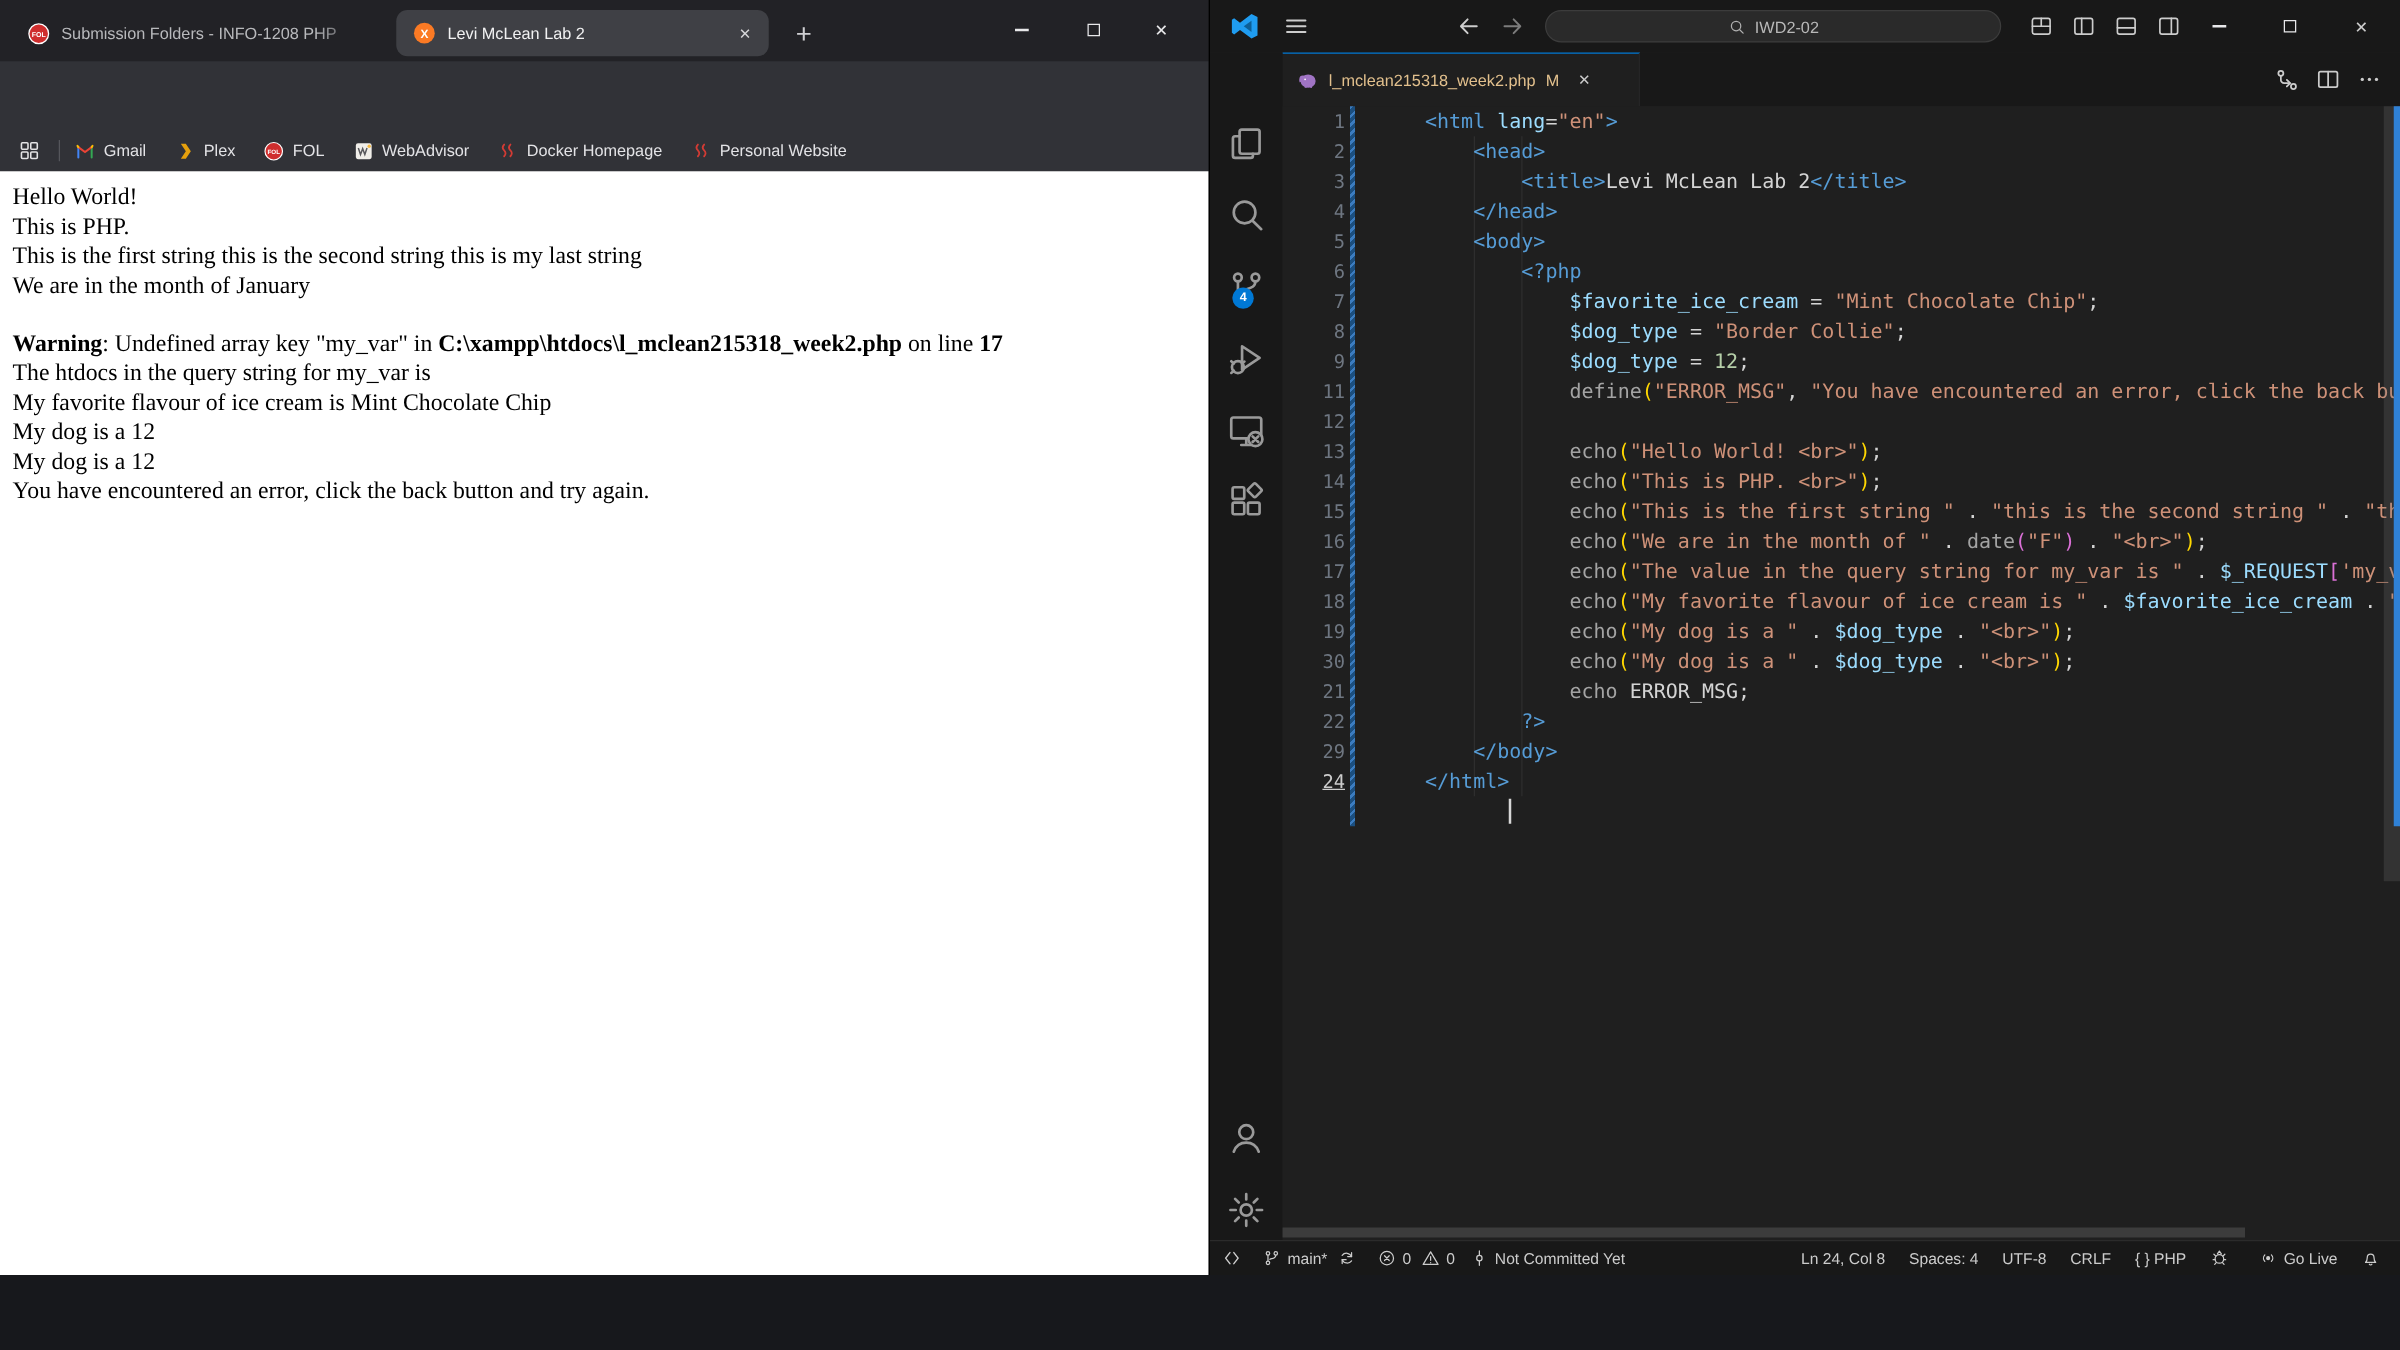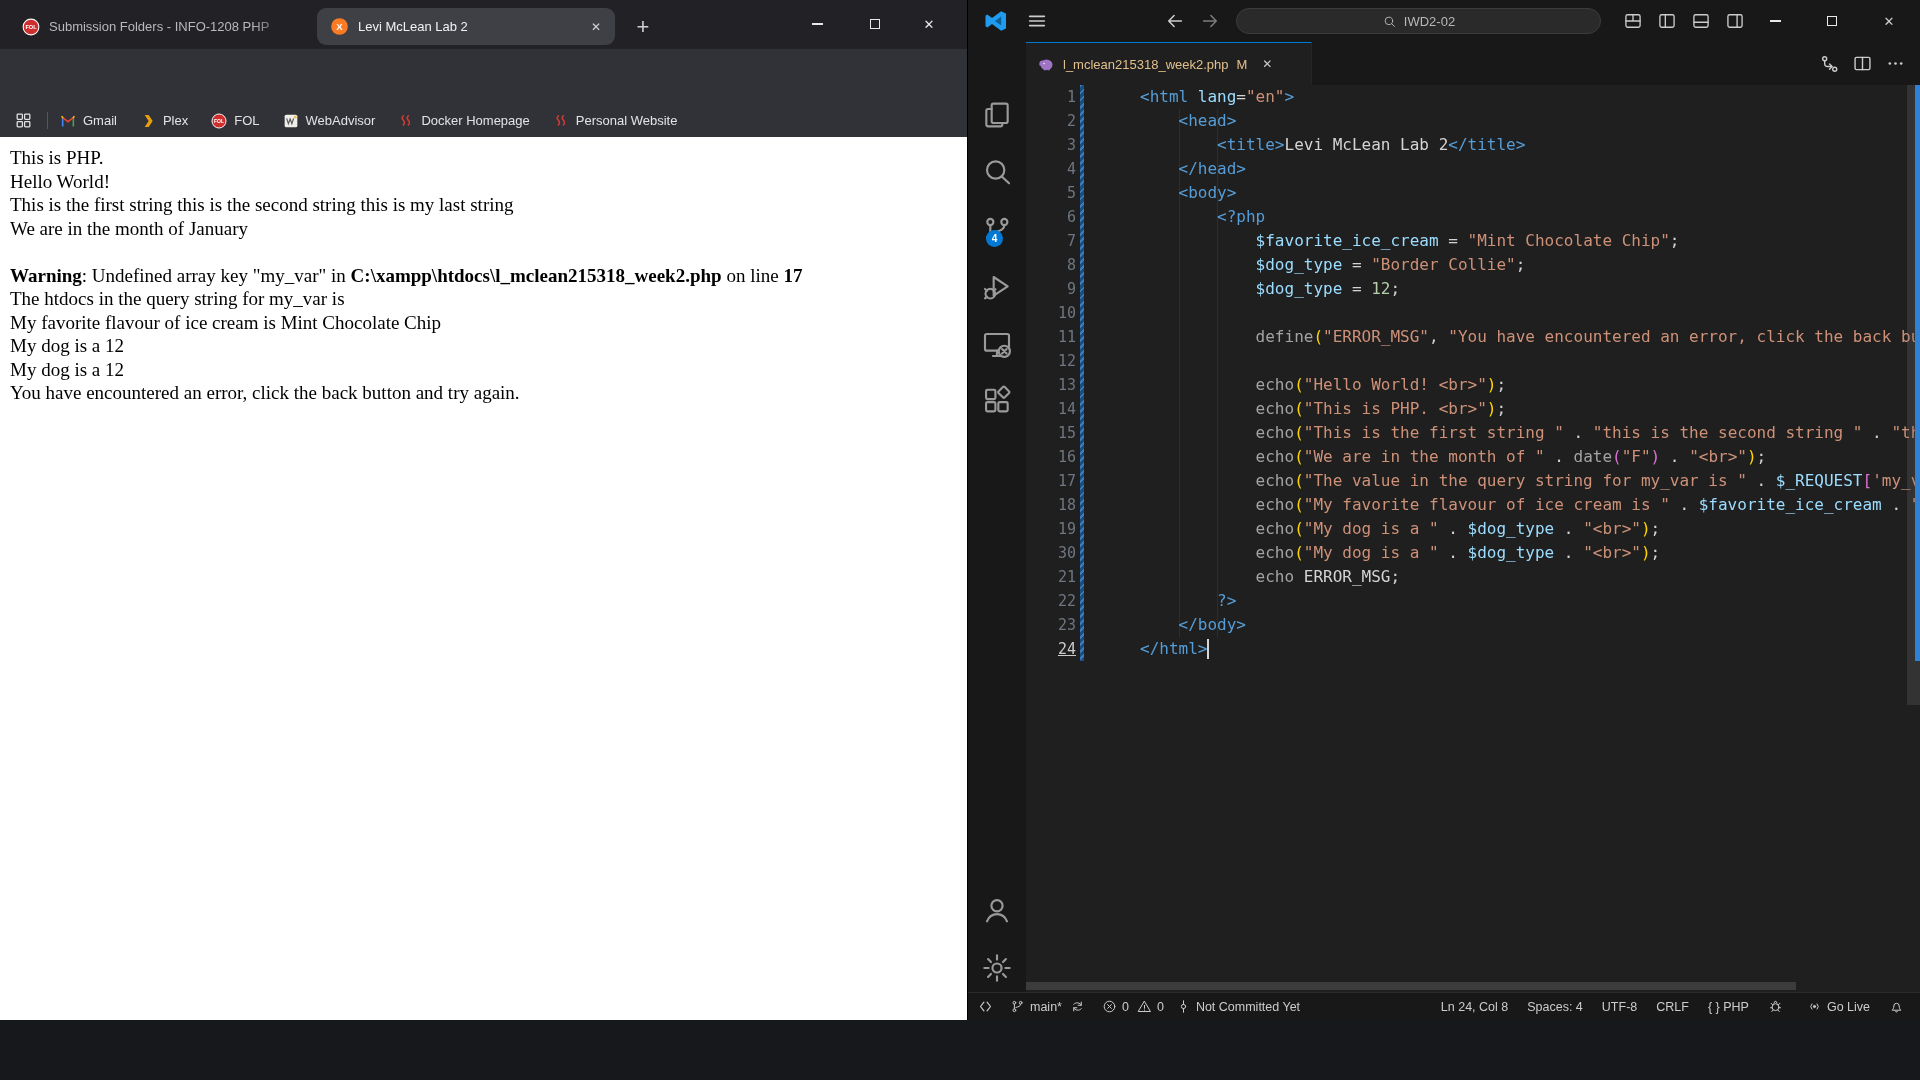--- a/index.html
+++ b/index.html
@@ -293,22 +293,22 @@
                 <path d="M15.5 4c-2.2 2.2-2.2 4.8 0 7s2.2 4.8 0 7"></path>
               </svg>
             </span>
             <span>Personal Website</span>
           </span>
         </span>
     </div>
 
     <div class="page">
       <div class="page-inner" id="page-lines">
+          <div class="pline"><span>Hello World!</span></div>
           <div class="pline"><span>This is PHP.</span></div>
-          <div class="pline"><span>Hello World!</span></div>
           <div class="pline"><span>This is the first string this is the second string this is my last string</span></div>
           <div class="pline"><span>We are in the month of January</span></div>
           <div class="pline">&nbsp;</div>
           <div class="pline"><b>Warning</b><span>: Undefined array key "my_var" in </span><b>C:\xampp\htdocs\l_mclean215318_week2.php</b><span> on line </span><b>17</b></div>
           <div class="pline"><span>The htdocs in the query string for my_var is</span></div>
           <div class="pline"><span>My favorite flavour of ice cream is Mint Chocolate Chip</span></div>
           <div class="pline"><span>My dog is a 12</span></div>
           <div class="pline"><span>My dog is a 12</span></div>
           <div class="pline"><span>You have encountered an error, click the back button and try again.</span></div>
         </div>
@@ -512,24 +512,20 @@
           </div>
           <div class="crow">
             <span class="ln">8</span>
             <span class="ctext"><span class="tk-pl">            </span><span class="tk-var">$dog_type</span><span class="tk-pl"> = </span><span class="tk-str">"Border Collie"</span><span class="tk-pl">;</span></span>
           </div>
           <div class="crow">
             <span class="ln">9</span>
             <span class="ctext"><span class="tk-pl">            </span><span class="tk-var">$dog_type</span><span class="tk-pl"> = </span><span class="tk-num">12</span><span class="tk-pl">;</span></span>
           </div>
           <div class="crow">
-            <span class="ln">10</span>
-            <span class="ctext"></span>
-          </div>
-          <div class="crow">
             <span class="ln">11</span>
             <span class="ctext"><span class="tk-pl">            </span><span class="tk-fn">define</span><span class="tk-p1">(</span><span class="tk-str">"ERROR_MSG"</span><span class="tk-pl">, </span><span class="tk-str">"You have encountered an error, click the back button and try again. &lt;br&gt;"</span></span>
           </div>
           <div class="crow">
             <span class="ln">12</span>
             <span class="ctext"></span>
           </div>
           <div class="crow">
             <span class="ln">13</span>
             <span class="ctext"><span class="tk-pl">            </span><span class="tk-fn">echo</span><span class="tk-p1">(</span><span class="tk-str">"Hello World! &lt;br&gt;"</span><span class="tk-p1">)</span><span class="tk-pl">;</span></span>
@@ -564,21 +560,21 @@
           </div>
           <div class="crow">
             <span class="ln">21</span>
             <span class="ctext"><span class="tk-pl">            </span><span class="tk-fn">echo </span><span class="tk-pl">ERROR_MSG</span><span class="tk-pl">;</span></span>
           </div>
           <div class="crow">
             <span class="ln">22</span>
             <span class="ctext"><span class="tk-tag">        ?&gt;</span></span>
           </div>
           <div class="crow">
-            <span class="ln">23</span>
+            <span class="ln">29</span>
             <span class="ctext"><span class="tk-tag">    &lt;/body&gt;</span></span>
           </div>
           <div class="crow">
             <span class="ln cur">24</span>
             <span class="ctext"><span class="tk-tag">&lt;/html&gt;</span></span>
           </div>
         </div>
       <span class="cursor"></span>
       <div class="overview">
         <span class="ov-thumb"></span>

